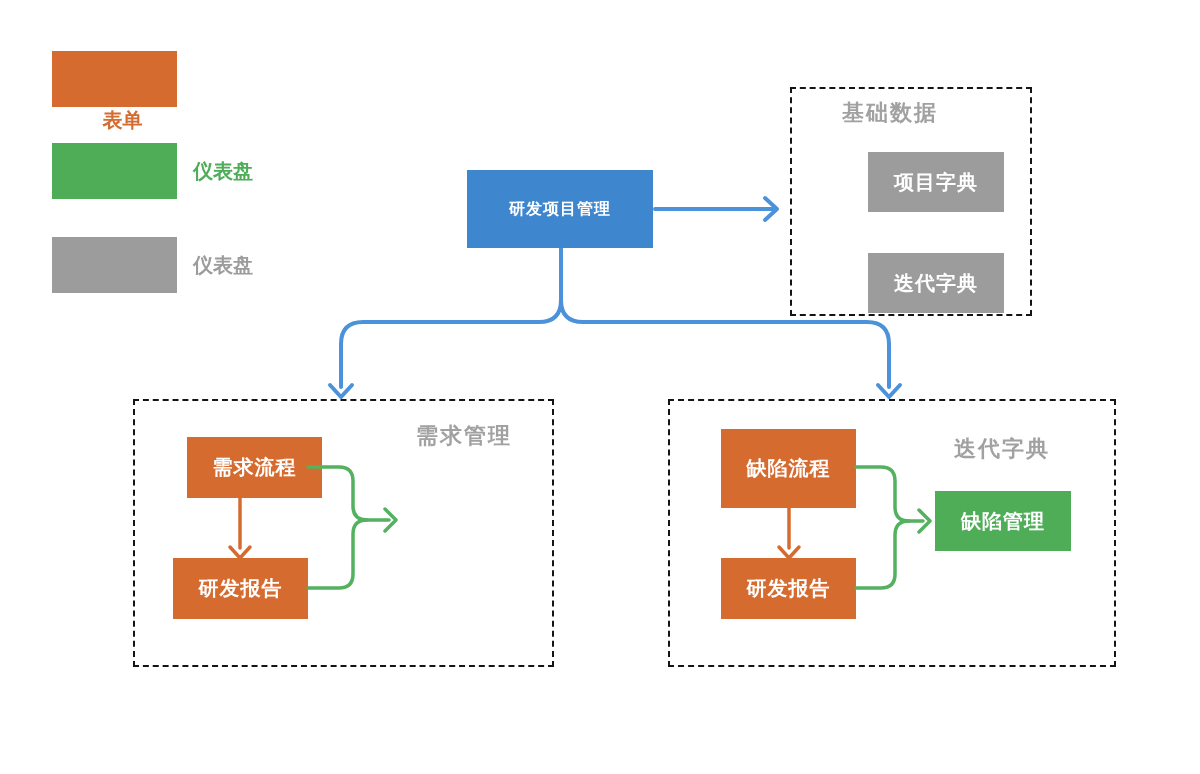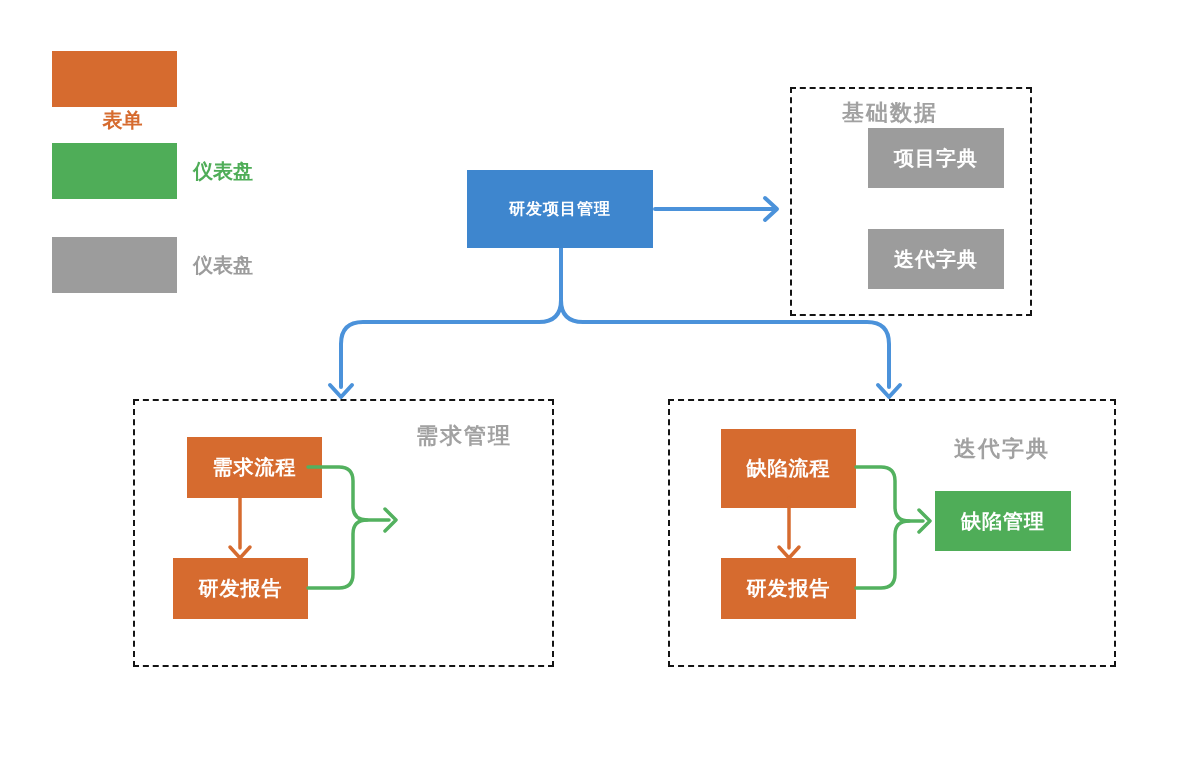--- a/index.html
+++ b/index.html
@@ -22,21 +22,21 @@
   }
   
   .node {
     position: absolute;
     display: flex; align-items: center; justify-content: center;
     color: #ffffff; font-size: 20px; font-weight: bold;
     z-index: 2; letter-spacing: 1px;
   }
   .node.orange { background: #D66B2F; }
   .node.green  { background: #4FAD58; }
-  .node.gray   { background: #9C9C9C; }
+  .node.gray   { background: #9C9C9C; margin-top: 24px; }
   .node.blue   { background: #3E86CE; font-size: 16px; }
   
   .panel {
     position: absolute;
     border: 2px dashed #141414;
     background: transparent;
     z-index: 0;
   }
   .panel-title {
     position: absolute;

